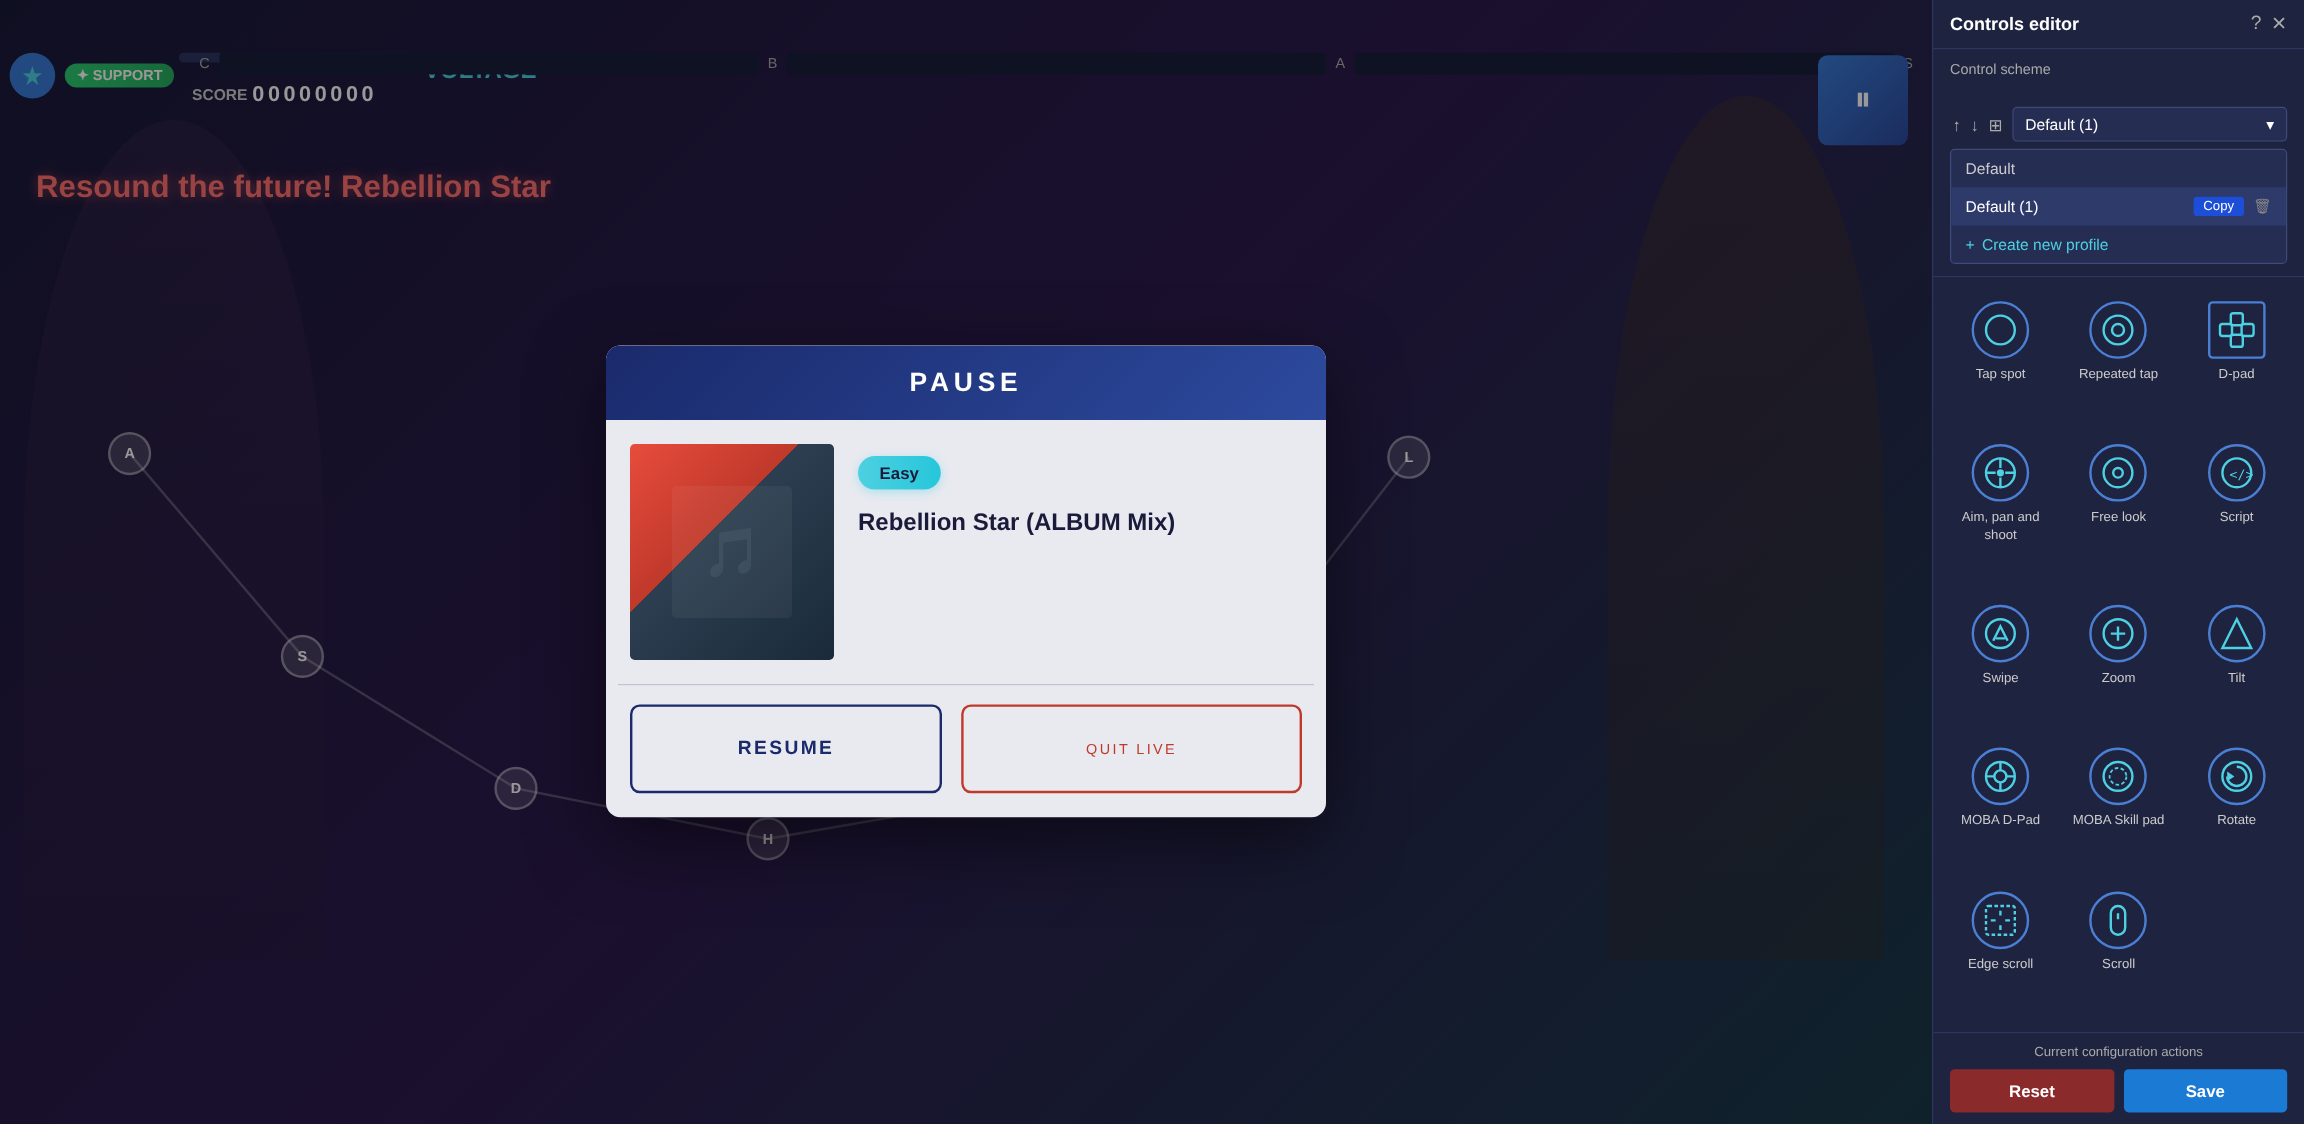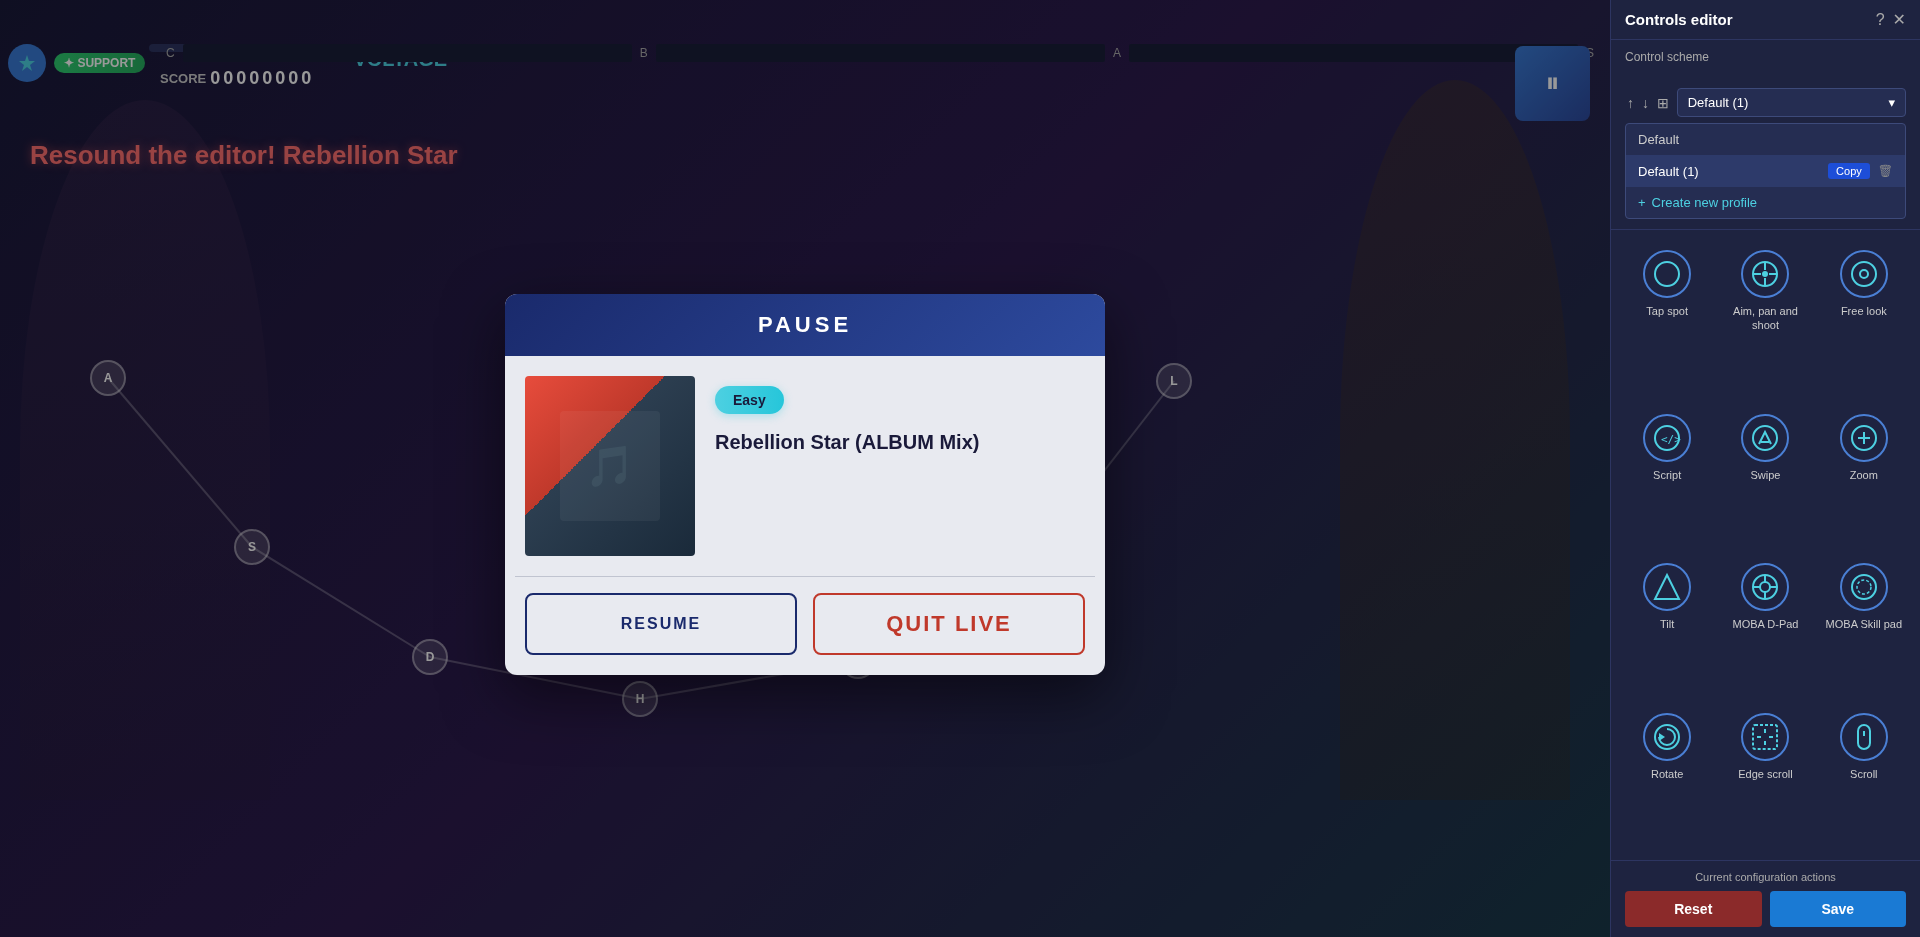--- a/index.html
+++ b/index.html
@@ -35,21 +35,21 @@
     .pause-header { background: linear-gradient(135deg, #1a2a6c, #2d4a9e); padding: 18px; text-align: center; }
     .pause-title { color: white; font-size: 22px; font-weight: bold; letter-spacing: 4px; }
     .pause-content { display: flex; padding: 20px; gap: 20px; }
     .pause-album { width: 170px; height: 180px; background: linear-gradient(135deg, #e74c3c, #c0392b); border-radius: 4px; overflow: hidden; position: relative; flex-shrink: 0; }
     .pause-album-inner { width: 100%; height: 100%; background: linear-gradient(45deg, #e74c3c 30%, #2c3e50 30%); display: flex; align-items: center; justify-content: center; }
     .pause-info { flex: 1; padding-top: 10px; }
     .pause-difficulty { background: linear-gradient(90deg, #4dd0e1, #26c6da); color: #1a1a3a; padding: 6px 18px; border-radius: 20px; font-size: 14px; font-weight: bold; display: inline-block; margin-bottom: 14px; box-shadow: 0 2px 8px rgba(77,208,225,0.4); }
     .pause-song-name { color: #1a1a3a; font-size: 20px; font-weight: bold; line-height: 1.4; }
     .pause-buttons { display: flex; gap: 16px; padding: 16px 20px 20px; }
     .pause-btn-resume { flex: 1; padding: 16px; border: 2px solid #1a2a6c; background: transparent; color: #1a2a6c; font-size: 16px; font-weight: bold; letter-spacing: 2px; border-radius: 8px; cursor: pointer; }
-    .pause-btn-quit { flex: 1; padding: 16px; border: 2px solid #c0392b; background: transparent; color: #c0392b; font-size: 22px; font-weight: bold; letter-spacing: 2px; border-radius: 8px; cursor: pointer; }
+    .pause-btn-quit { flex: 1; padding: 28px; border: 2px solid #c0392b; background: transparent; color: #c0392b; font-size: 12px; font-weight: normal; letter-spacing: 2px; border-radius: 8px; cursor: pointer; }
 
     
     .panel-header { padding: 10px 14px; display: flex; align-items: center; justify-content: space-between; border-bottom: 1px solid #2d3561; }
     .panel-title { color: white; font-size: 15px; font-weight: 600; }
     .panel-actions { display: flex; gap: 8px; }
     .panel-action-btn { color: #aaa; background: none; border: none; cursor: pointer; font-size: 16px; }
 
     .control-scheme-section { padding: 10px 14px; border-bottom: 1px solid #2d3561; }
     .control-scheme-label { color: #aaa; font-size: 12px; margin-bottom: 24px; }
     .control-scheme-row { display: flex; align-items: center; gap: 6px; }
@@ -154,21 +154,21 @@
           <span style="color:#ccc;font-size:13px;font-weight:bold;">SCORE</span>
           <span style="color:#fff;font-size:18px;font-weight:bold;letter-spacing:3px;">00000000</span>
         </div>
       </div>
     </div>
 
     <div class="game-pause-btn" style="position:absolute;top:46px;right:20px;width:75px;height:75px;background:linear-gradient(135deg,#3a7bd5,#2d4a9e);border-radius:8px;display:flex;align-items:center;justify-content:center;cursor:pointer;z-index:15;">
       <span style="font-size:28px;color:white;">⏸</span>
     </div>
 
-    <div style="position:absolute;top:140px;left:30px;color:#ff7070;font-size:26px;font-weight:bold;text-shadow:0 0 10px rgba(255,100,100,0.5);z-index:10;">Resound the editor! Rebellion Star</div>
+    <div style="position:absolute;top:140px;left:30px;color:#ff7070;font-size:26px;font-weight:bold;text-shadow:0 0 10px rgba(255,100,100,0.5);z-index:10;">Resound the future! Rebellion Star</div>
 
     <div class="char-silhouette-left"></div>
     <div class="char-silhouette-right"></div>
 
     <svg class="connector-svg" xmlns="http://www.w3.org/2000/svg">
 
       <line x1="108" y1="378" x2="252" y2="547" stroke="rgba(255,255,255,0.25)" stroke-width="2"></line>
       <line x1="252" y1="547" x2="430" y2="657" stroke="rgba(255,255,255,0.25)" stroke-width="2"></line>
       <line x1="430" y1="657" x2="640" y2="699" stroke="rgba(255,255,255,0.25)" stroke-width="2"></line>
       <line x1="640" y1="699" x2="858" y2="661" stroke="rgba(255,255,255,0.25)" stroke-width="2"></line>
@@ -266,21 +266,41 @@
 
       <div class="control-item">
         <div class="control-icon">
           <svg width="32" height="32" viewBox="0 0 32 32">
               <circle cx="16" cy="16" r="12" fill="none" stroke="#4dd0e1" stroke-width="2"></circle>
             </svg>
         </div>
         <span class="control-label">Tap spot</span>
       </div>
 
-
+      <div class="control-item">
+        <div class="control-icon">
+          <svg width="32" height="32" viewBox="0 0 32 32">
+              <circle cx="16" cy="16" r="12" fill="none" stroke="#4dd0e1" stroke-width="2"></circle>
+              <circle cx="16" cy="16" r="5" fill="none" stroke="#4dd0e1" stroke-width="2"></circle>
+            </svg>
+        </div>
+        <span class="control-label">Repeated tap</span>
+      </div>
+
+      <div class="control-item">
+        <div class="control-icon dpad">
+          <svg width="32" height="32" viewBox="0 0 32 32">
+            <rect x="11" y="2" width="10" height="10" rx="2" fill="none" stroke="#4dd0e1" stroke-width="2"></rect>
+            <rect x="11" y="20" width="10" height="10" rx="2" fill="none" stroke="#4dd0e1" stroke-width="2"></rect>
+            <rect x="2" y="11" width="10" height="10" rx="2" fill="none" stroke="#4dd0e1" stroke-width="2"></rect>
+            <rect x="20" y="11" width="10" height="10" rx="2" fill="none" stroke="#4dd0e1" stroke-width="2"></rect>
+          </svg>
+        </div>
+        <span class="control-label">D-pad</span>
+      </div>
 
       <div class="control-item">
         <div class="control-icon">
           <svg width="32" height="32" viewBox="0 0 32 32">
             <circle cx="16" cy="16" r="12" fill="none" stroke="#4dd0e1" stroke-width="2"></circle>
             <line x1="16" y1="4" x2="16" y2="12" stroke="#4dd0e1" stroke-width="2"></line>
             <line x1="16" y1="20" x2="16" y2="28" stroke="#4dd0e1" stroke-width="2"></line>
             <line x1="4" y1="16" x2="12" y2="16" stroke="#4dd0e1" stroke-width="2"></line>
             <line x1="20" y1="16" x2="28" y2="16" stroke="#4dd0e1" stroke-width="2"></line>
             <circle cx="16" cy="16" r="3" fill="#4dd0e1"></circle>

